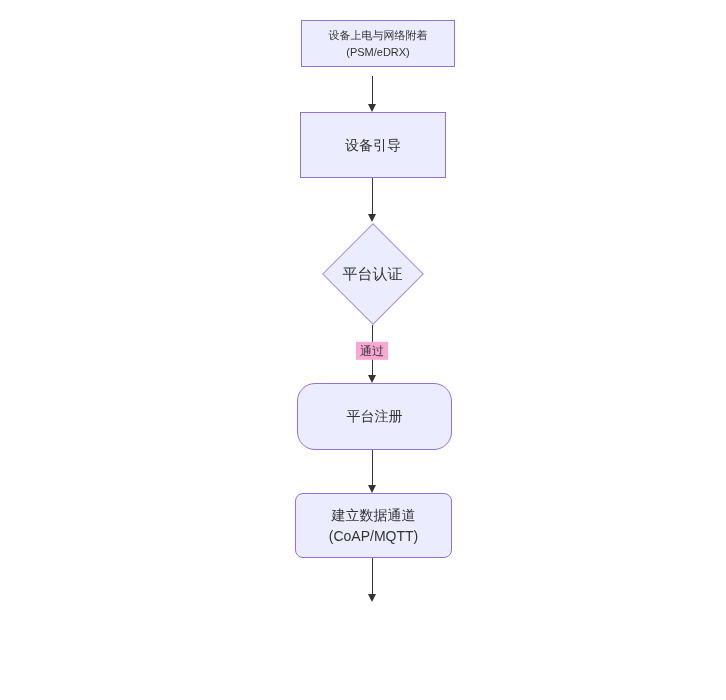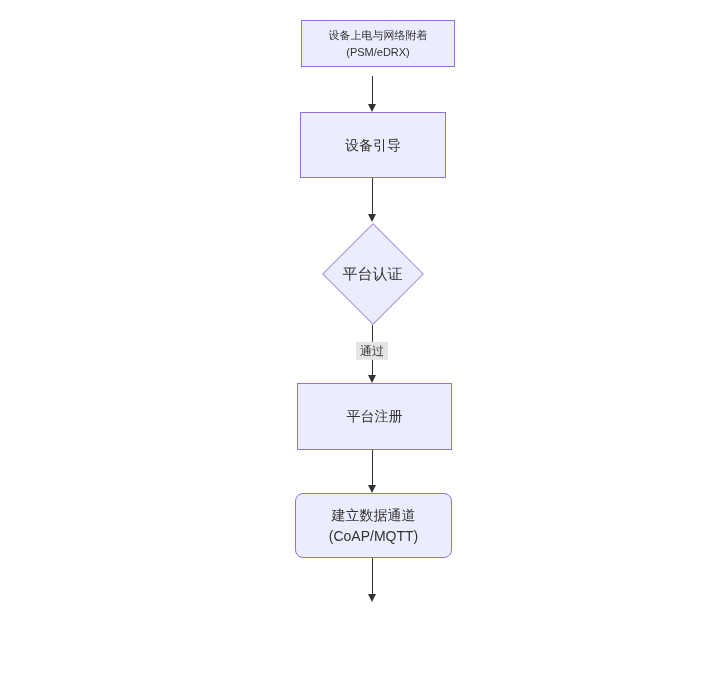--- a/index.html
+++ b/index.html
@@ -79,21 +79,21 @@
     bottom: 0;
     width: 0;
     height: 0;
     border-left: 4.5px solid transparent;
     border-right: 4.5px solid transparent;
     border-top: 8px solid #333333;
   }
   .edge-label {
     position: absolute;
     transform: translate(-50%, -50%);
-    background: #e5e5e5;
+    background: #f9a8d4;
     color: #333333;
     font-size: 12px;
     line-height: 1.2;
     padding: 2px 4px;
     white-space: nowrap;
   }
 </style>
 </head>
 <body>
 
@@ -122,21 +122,21 @@
     <div class="diamond-shape"></div>
     <span class="diamond-label">平台认证</span>
   </div>
 
   <div class="edge" style="left:368px; top:325px; height:58px;">
     <div class="line"></div>
     <div class="arrowhead"></div>
   </div>
   <span class="edge-label" style="left:372px; top:351px;">通过</span>
 
-  <div class="node" style="left:297px; top:383px; width:155px; height:67px;">
+  <div class="node" style="left:297px; top:383px; width:155px; height:67px;border-radius:18px;">
     <span class="l">平台注册</span>
   </div>
 
   <div class="edge" style="left:368px; top:450px; height:43px;">
     <div class="line"></div>
     <div class="arrowhead"></div>
   </div>
 
   <div class="node" style="left:295px; top:493px; width:157px; height:65px;border-radius:8px;">
     <span class="l">建立数据通道</span>

